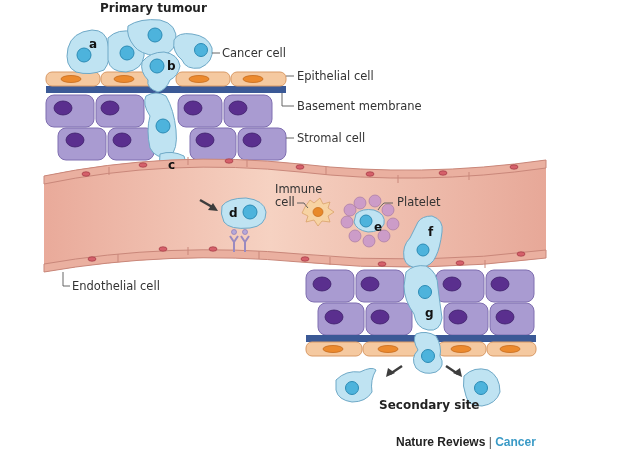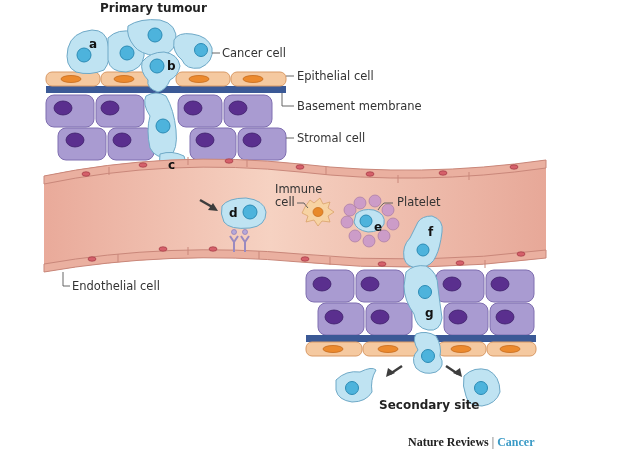--- a/index.html
+++ b/index.html
@@ -11,21 +11,21 @@
   .lead { stroke: #555555; stroke-width: 0.9; fill: none; }
   .cancer { fill: #bfe3f2; stroke: #6fa9c7; stroke-width: 1; }
   .nuc { fill: #4db3dc; stroke: #2b8bb5; stroke-width: 1; }
   .stroma { fill: #a99bd1; stroke: #7f6eb0; stroke-width: 1; }
   .stroma-nuc { fill: #5a2f8e; stroke: #3e1f6a; stroke-width: 0.8; }
   .epi { fill: #f5c9a0; stroke: #d99a66; stroke-width: 1; }
   .epi-nuc { fill: #ec8a2e; stroke: #c56a1a; stroke-width: 0.8; }
   .bm { fill: #3b5996; }
   .endo { fill: #eab0a0; stroke: #c9877a; stroke-width: 1; }
   .endo-nuc { fill: #d5606a; stroke: #a8404a; stroke-width: 0.8; }
-  .footer { position: absolute; left: 408px; top: 435px; font-size: 12px; font-weight: bold; font-family: Liberation Serif, serif; }
+  .footer { position: absolute; left: 396px; top: 435px; font-size: 12px; font-weight: bold; font-family: Liberation Sans, sans-serif; }
   .footer .brand { color: #222222; }
   .footer .sep { color: #555555; font-weight: normal; }
   .footer .journal { color: #3a9ac6; }
 </style>
 </head>
 <body>
 
 <svg width="617" height="455" viewBox="0 0 617 455">
   <defs>
     <linearGradient id="lumen" x1="0" y1="0" x2="1" y2="0">

